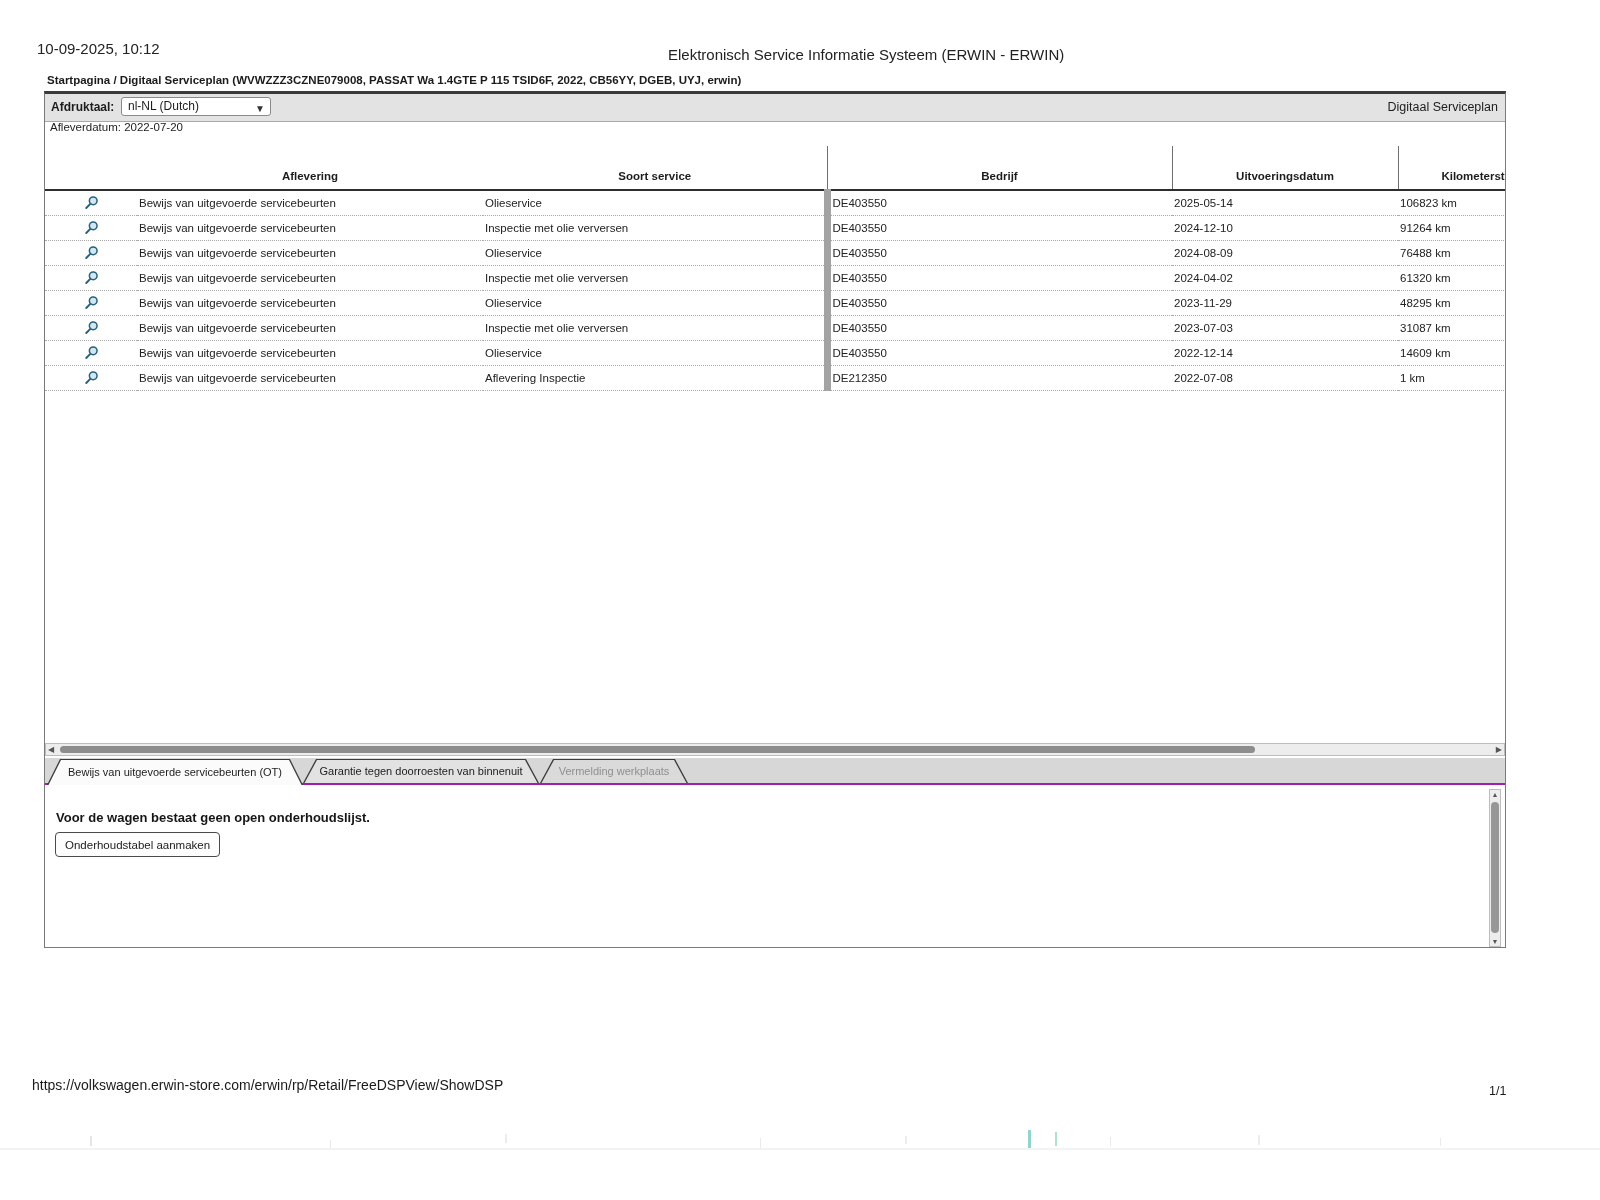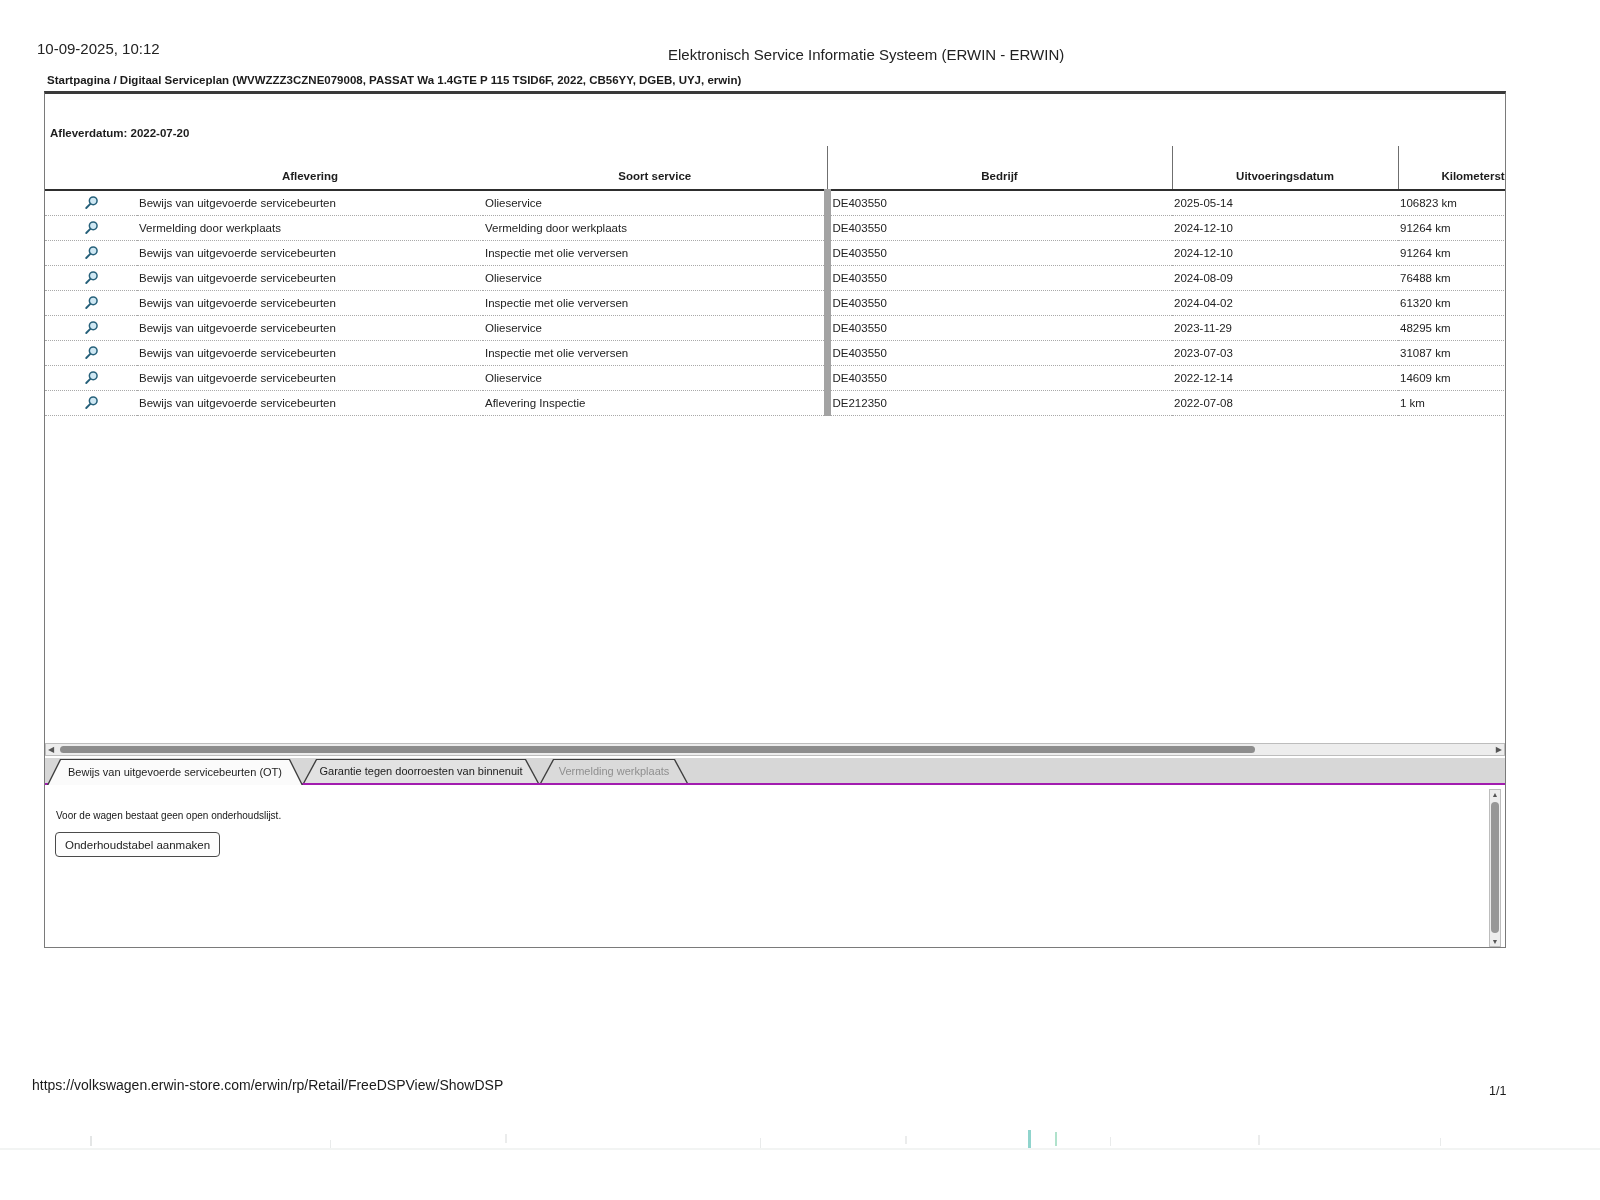--- a/index.html
+++ b/index.html
@@ -19,21 +19,21 @@
   }
   .toolbar{position:absolute;left:0;top:0;right:0;height:27px;background:#e3e3e3;border-bottom:1px solid #a8a8a8;}
   .lang-label{position:absolute;left:6px;top:6px;font-size:12px;font-weight:bold;}
   .lang-select{
     position:absolute;left:76px;top:3px;width:150px;height:19px;background:#fff;
     border:1px solid #8a8a8a;border-radius:3px;font-size:12px;line-height:17px;
     padding-left:6px;box-sizing:border-box;cursor:default;
   }
   .lang-chevron{position:absolute;right:5px;top:2px;font-size:10px;color:#333;}
   .plan-title{position:absolute;right:7px;top:6px;font-size:12.5px;}
-  .afleverdatum{position:absolute;left:5px;top:33px;font-size:11.5px;font-weight:bold;}
+  .afleverdatum{position:absolute;left:5px;top:27px;font-size:11.5px;font-weight:normal;}
 
   .table-wrap{position:absolute;left:0;top:52px;width:1523px;}
   table{border-collapse:collapse;table-layout:fixed;width:1523px;}
   th{font-size:11.5px;font-weight:bold;height:36px;vertical-align:bottom;padding:0 0 7px 0;
      border-bottom:2px solid #2e2e2e;text-align:center;white-space:nowrap;}
   th.vtick{border-left:1px solid #6f6f6f;}
   td{font-size:11.5px;height:24px;border-bottom:1px dotted #a9a9a9;padding:0 0 0 2px;
      white-space:nowrap;overflow:hidden;color:#222;}
   td.c-icon{text-align:center;padding:0;}
   td.c-bedrijf{border-left:7px solid #a3a3a3;}
@@ -55,21 +55,21 @@
   .tab-label{position:absolute;inset:0;display:flex;align-items:center;justify-content:center;
       font-size:11px;white-space:nowrap;padding:0 12px;}
   .tab.active{left:2px;width:256px;height:26px;z-index:3;}
   .tab.active .tab-fill{background:#fbfbfb;}
   .tab.t2{left:258px;width:236px;height:24px;z-index:2;}
   .tab.t2 .tab-fill{background:#e2e2e2;}
   .tab.t3{left:495px;width:148px;height:24px;z-index:1;}
   .tab.t3 .tab-fill{background:#dadada;}
   .tab.t3 .tab-label{color:#8f8f8f;}
 
-  .no-list-msg{position:absolute;left:11px;top:716px;font-size:10px;font-weight:normal;color:#161616;}
+  .no-list-msg{position:absolute;left:11px;top:716px;font-size:13px;font-weight:bold;color:#161616;}
   .create-btn{
     position:absolute;left:10px;top:738px;height:25px;padding:0 9px;font-size:11.5px;
     font-family:"Liberation Sans", sans-serif;background:#fdfdfd;border:1.5px solid #4a4a4a;
     border-radius:4px;color:#222;cursor:pointer;
   }
   .vscroll{position:absolute;right:4px;top:695px;width:12px;height:158px;background:#ededed;
            border:1px solid #bdbdbd;box-sizing:border-box;}
   .vs-arrow{position:absolute;left:0;width:10px;text-align:center;font-size:7px;color:#555;cursor:pointer;}
   .vs-up{top:1px;} .vs-down{bottom:1px;}
   .vs-thumb{position:absolute;left:1px;top:12px;width:8px;height:131px;border-radius:4px;background:#979797;cursor:pointer;}
@@ -84,20 +84,28 @@
 <body>
 
 <div class="datetime">10-09-2025, 10:12</div>
 <div class="apptitle">Elektronisch Service Informatie Systeem (ERWIN - ERWIN)</div>
 <div class="breadcrumb">
   <a href="#">Startpagina</a><span> / Digitaal Serviceplan (WVWZZZ3CZNE079008, PASSAT Wa 1.4GTE P 115 TSID6F, 2022, CB56YY, DGEB, UYJ, erwin)</span>
 </div>
 
 <div class="panel">
 
+  <div class="toolbar">
+    <span class="lang-label">Afdruktaal:</span>
+    <div class="lang-select">
+      <span>nl-NL (Dutch)</span>
+      <span class="lang-chevron">▼</span>
+    </div>
+    <span class="plan-title">Digitaal Serviceplan</span>
+  </div>
 
   <div class="afleverdatum">
     <span>Afleverdatum:</span>
     <span>2022-07-20</span>
   </div>
 
   <div class="table-wrap">
     <table>
       <colgroup>
         <col style="width:92px">
@@ -121,31 +129,20 @@
         <tr>
           <td class="c-icon"><span class="mag"><svg viewBox="0 0 14 14" width="15" height="15">
                   <circle cx="8.6" cy="5.4" r="3.6" fill="#cfe8f4" stroke="#26607a" stroke-width="1.4"></circle>
                   <line x1="5.9" y1="8.3" x2="2.1" y2="12.1" stroke="#26607a" stroke-width="1.8" stroke-linecap="round"></line>
                 </svg></span></td>
           <td>Bewijs van uitgevoerde servicebeurten</td>
           <td>Olieservice</td>
           <td class="c-bedrijf">DE403550</td>
           <td>2025-05-14</td>
           <td>106823 km</td>
-        </tr>
-        <tr>
-          <td class="c-icon"><span class="mag"><svg viewBox="0 0 14 14" width="15" height="15">
-                  <circle cx="8.6" cy="5.4" r="3.6" fill="#cfe8f4" stroke="#26607a" stroke-width="1.4"></circle>
-                  <line x1="5.9" y1="8.3" x2="2.1" y2="12.1" stroke="#26607a" stroke-width="1.8" stroke-linecap="round"></line>
-                </svg></span></td>
-          <td>Vermelding door werkplaats</td>
-          <td>Vermelding door werkplaats</td>
-          <td class="c-bedrijf">DE403550</td>
-          <td>2024-12-10</td>
-          <td>91264 km</td>
         </tr>
         <tr>
           <td class="c-icon"><span class="mag"><svg viewBox="0 0 14 14" width="15" height="15">
                   <circle cx="8.6" cy="5.4" r="3.6" fill="#cfe8f4" stroke="#26607a" stroke-width="1.4"></circle>
                   <line x1="5.9" y1="8.3" x2="2.1" y2="12.1" stroke="#26607a" stroke-width="1.8" stroke-linecap="round"></line>
                 </svg></span></td>
           <td>Bewijs van uitgevoerde servicebeurten</td>
           <td>Inspectie met olie verversen</td>
           <td class="c-bedrijf">DE403550</td>
           <td>2024-12-10</td>

